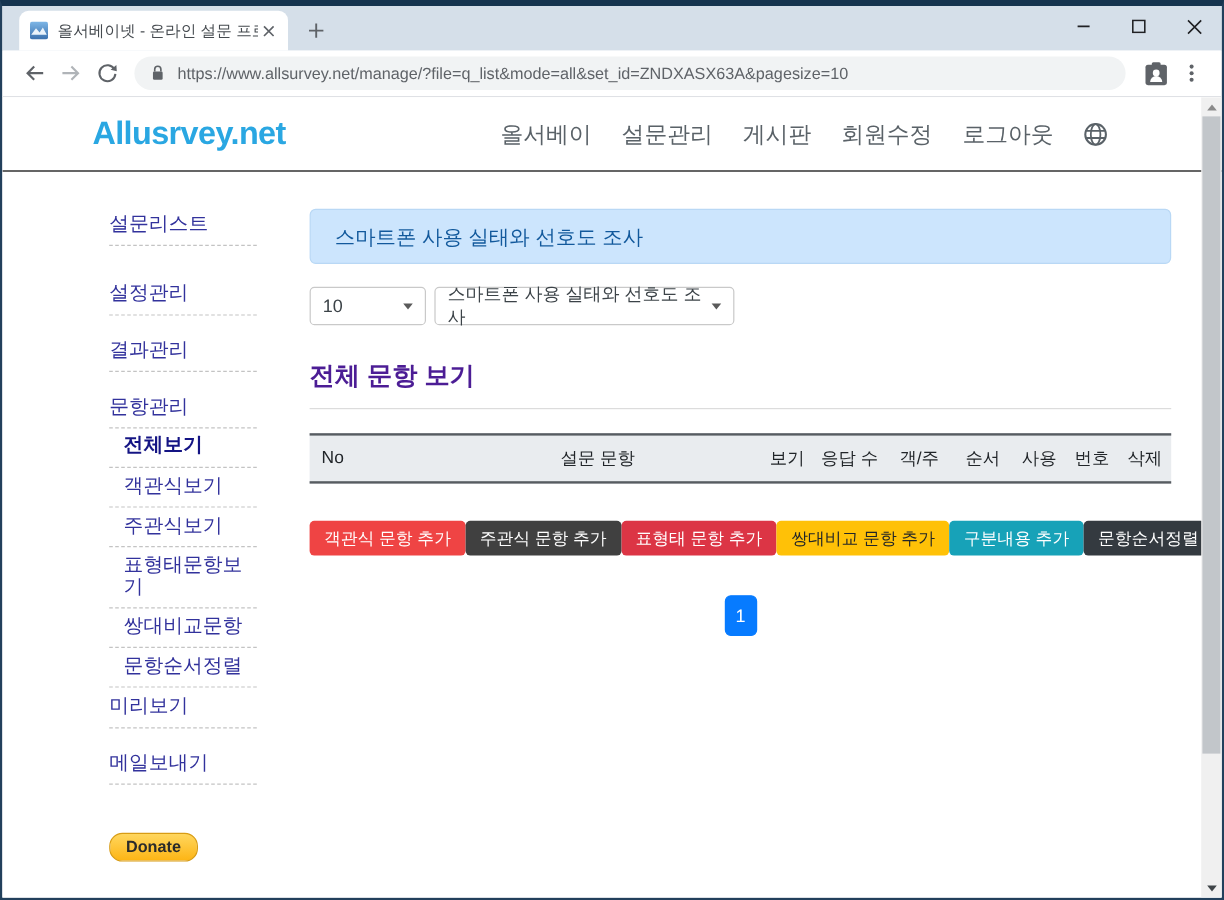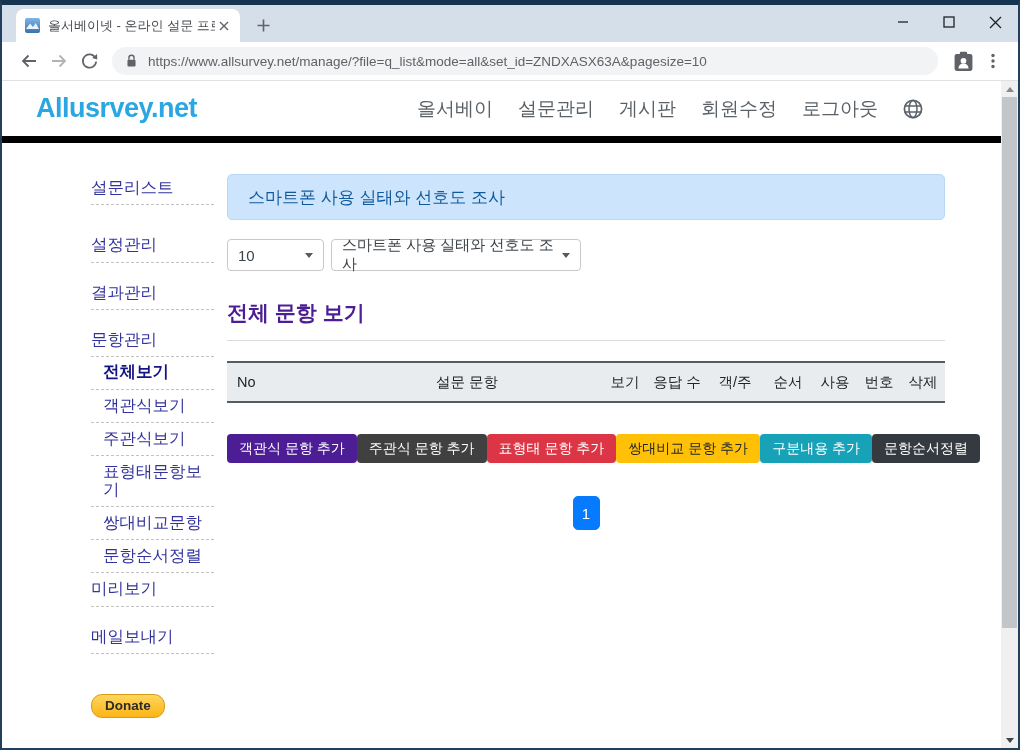--- a/index.html
+++ b/index.html
@@ -23,41 +23,41 @@
   .toolbar { height:39px; background:#fff; border-bottom:1px solid #dfe1e5; display:flex; align-items:center;
              padding:0 10px 0 12px; flex-shrink:0; }
   .tb-icon { width:30px; height:30px; display:flex; align-items:center; justify-content:center; }
   .urlbar { flex:1; height:28px; background:#f1f3f4; border-radius:14px; display:flex; align-items:center;
             padding:0 14px; margin:0 10px 0 8px; overflow:hidden; }
   .url-text { font-size:13.5px; color:#5f6368; margin-left:11px; white-space:nowrap; }
 
   
   .page { flex:1; position:relative; background:#fff; overflow:hidden; }
 
-  .site-header { height:62px; display:flex; align-items:center; padding:0 95px 0 34px; border-bottom:7px solid #000000; }
+  .site-header { height:62px; display:flex; align-items:center; padding:0 95px 0 75px; border-bottom:1px solid #000000; }
   .logo { font-size:27px; font-weight:bold; color:#2aa7e2; letter-spacing:-0.5px; text-decoration:none; }
   .site-nav { margin-left:auto; display:flex; align-items:center; gap:25px; }
   .nav-link { font-size:19px; color:#5a6268; text-decoration:none; }
 
   .content { display:flex; padding-left:65px; }
 
   
   .sidebar { width:123px; padding-top:36px; flex-shrink:0;margin-left:24px; }
   .sn { display:block; font-size:16.5px; line-height:1.05; color:#32329c; text-decoration:none;
         padding-bottom:8px; border-bottom:1px dashed #c3c3c3; margin-bottom:21px; }
   .sn.first { margin-bottom:31px; }
   .sn.tight { margin-bottom:6px; }
   .sn.sub { padding-left:12px; margin-bottom:7px; }
   .sn.active { font-weight:bold; color:#141484; }
   .donate { display:inline-block; margin-top:19px; background:linear-gradient(#ffd65e,#fdb515);
             border:1px solid #d89c14; border-radius:11px; padding:3px 13px 4px; font-size:13.5px;
             font-weight:bold; color:#2b2b2b; text-decoration:none; }
 
   
-  .main { width:718px; margin-left:13px; padding-top:31px; }
+  .main { width:718px; margin-left:44px; padding-top:31px; }
   .banner { height:46px; background:#cce5fd; border:1px solid #b9d8f5; border-radius:5px; color:#12599c;
             display:flex; align-items:center; padding-left:20px; font-size:17px; }
   .selects { margin-top:19px; display:flex; gap:7px; }
   .sel { height:32px; border:1px solid #c9c9c9; border-radius:4px; background:#fff; display:flex;
          align-items:center; padding:0 10px; font-size:15px; color:#3c4348; }
   .sel-pagesize { width:97px; }
   .sel-survey { width:250px; }
   .caret { width:0; height:0; border-left:4px solid transparent; border-right:4px solid transparent;
            border-top:5px solid #5a5a5a; margin-left:auto; }
   .section-title { margin-top:28px; font-size:21px; font-weight:bold; color:#4c1d95; }
@@ -67,21 +67,21 @@
            border-bottom:2px solid #575c61; display:flex; align-items:center; font-size:14.5px; color:#212529; }
   .th-no { width:140px; padding-left:10px; }
   .th-q  { width:200px; text-align:center; }
   .th-sp { flex:1; }
   .th-c  { width:44px; text-align:center; }
   .th-c.w58 { width:60px; } .th-c.w52 { width:56px; } .th-c.w48 { width:50px; }
 
   .actions { margin-top:31px; display:flex; justify-content:space-between; }
   .btn { height:29px; border:none; border-radius:4px; padding:0 12px; font-size:14px; color:#fff;
          display:flex; align-items:center; font-family:inherit; cursor:pointer; white-space:nowrap; }
-  .btn-blue   { background:#4c1d95; }
+  .btn-blue   { background:#ef4444; }
   .btn-green  { background:#404040; }
   .btn-red    { background:#dc3545; }
   .btn-yellow { background:#ffc107; color:#212529; }
   .btn-teal   { background:#17a2b8; }
   .btn-dark   { background:#343a40; }
 
   .pagination { margin-top:33px; display:flex; justify-content:center; }
   .page-btn { width:27px; height:34px; background:#077bff; border:1px solid #077bff; border-radius:5px;
               color:#fff; font-size:15px; display:flex; align-items:center; justify-content:center; }
 

